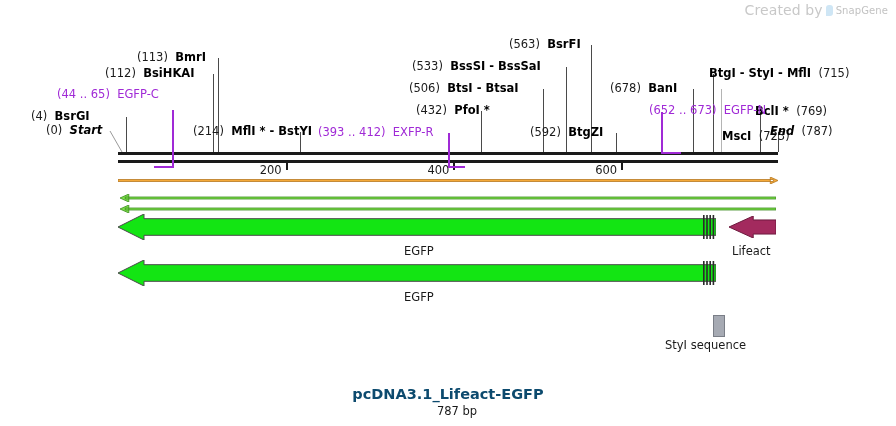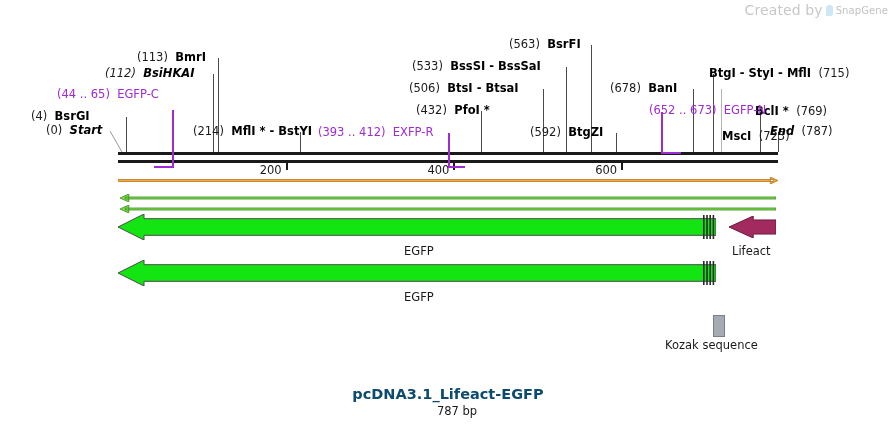--- a/index.html
+++ b/index.html
@@ -75,21 +75,21 @@
       <div class="leader dark" style="left: 616px; top: 133px; height: 19px;"></div>
       <div class="leader dark" style="left: 693px; top: 89px; height: 63px;"></div>
       <div class="leader dark" style="left: 713px; top: 74px; height: 78px;"></div>
       <div class="leader gray" style="left: 721px; top: 89px; height: 63px;"></div>
       <div class="leader dark" style="left: 760px; top: 112px; height: 40px;"></div>
       <div class="leader dark" style="left: 778px; top: 132px; height: 20px;"></div>
     </div>
   <div id="layer-labels">
       <div class="lbl" style="left: 46px; top: 124px;"><span class="pos">(0)</span>&nbsp;&nbsp;<span class="enz ital">Start</span></div>
       <div class="lbl" style="left: 31px; top: 110px;"><span class="pos">(4)</span>&nbsp;&nbsp;<span class="enz">BsrGI</span></div>
-      <div class="lbl" style="left: 105px; top: 67px; font-style: italic;"><span class="pos">(112)</span>&nbsp;&nbsp;<span class="enz">BsiHKAI</span></div>
+      <div class="lbl" style="left: 105px; top: 67px;"><span class="pos">(112)</span>&nbsp;&nbsp;<span class="enz">BsiHKAI</span></div>
       <div class="lbl" style="left: 137px; top: 51px;"><span class="pos">(113)</span>&nbsp;&nbsp;<span class="enz">BmrI</span></div>
       <div class="lbl" style="left: 193px; top: 125px;"><span class="pos">(214)</span>&nbsp;&nbsp;<span class="enz">MflI * - BstYI</span></div>
       <div class="lbl" style="left: 416px; top: 104px;"><span class="pos">(432)</span>&nbsp;&nbsp;<span class="enz">PfoI *</span></div>
       <div class="lbl" style="left: 409px; top: 82px;"><span class="pos">(506)</span>&nbsp;&nbsp;<span class="enz">BtsI - BtsaI</span></div>
       <div class="lbl" style="left: 412px; top: 60px;"><span class="pos">(533)</span>&nbsp;&nbsp;<span class="enz">BssSI - BssSaI</span></div>
       <div class="lbl" style="left: 509px; top: 38px;"><span class="pos">(563)</span>&nbsp;&nbsp;<span class="enz">BsrFI</span></div>
       <div class="lbl" style="left: 530px; top: 126px;"><span class="pos">(592)</span>&nbsp;&nbsp;<span class="enz">BtgZI</span></div>
       <div class="lbl" style="left: 610px; top: 82px;"><span class="pos">(678)</span>&nbsp;&nbsp;<span class="enz">BanI</span></div>
       <div class="lbl" style="left: 709px; top: 67px;"><span class="enz">BtgI - StyI - MflI</span>&nbsp;&nbsp;<span class="pos">(715)</span></div>
       <div class="lbl" style="left: 722px; top: 84px; margin-top: 46px;"><span class="enz">MscI</span>&nbsp;&nbsp;<span class="pos">(723)</span></div>
@@ -149,17 +149,17 @@
           <rect x="585" y="1" width="1.6" height="24" fill="#2b2b2b"></rect>
           <rect x="588.2" y="1" width="1.6" height="24" fill="#2b2b2b"></rect>
           <rect x="591.4" y="1" width="1.6" height="24" fill="#2b2b2b"></rect>
           <rect x="594.6" y="1" width="1.6" height="24" fill="#2b2b2b"></rect>
         </g>
       </svg>
       <div class="featlabel" style="left: 404px; top: 290px;">EGFP</div>
     </div>
 
   <div class="kozak" id="kozak-box" style="left: 713px; top: 315px; width: 10px; height: 20px;"></div>
-  <div class="featlabel" id="kozak-label" style="left: 665px; top: 338px;">Kozak sequence</div>
+  <div class="featlabel" id="kozak-label" style="left: 665px; top: 338px;">StyI sequence</div>
 
   <div class="title" style="top:386px;left:0;">pcDNA3.1_Lifeact-EGFP</div>
   <div class="subtitle" style="top:404px;left:0;">787 bp</div>
 </div>
 
 </body></html>

